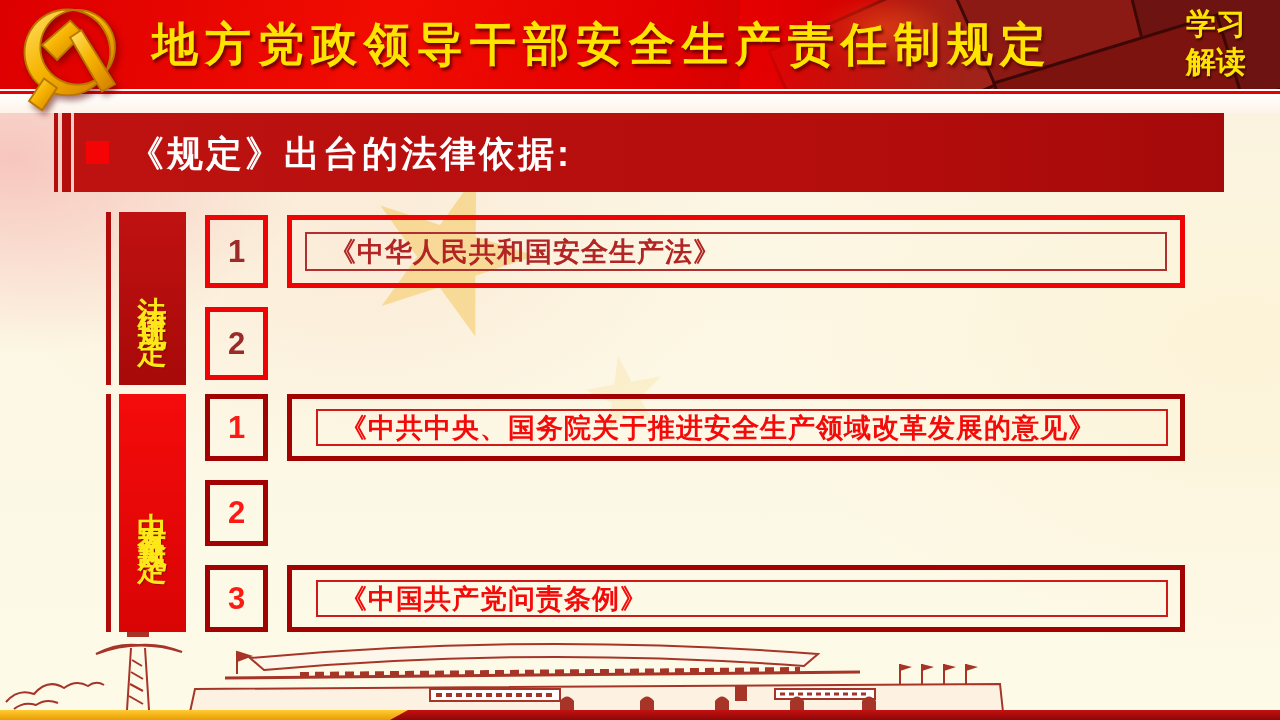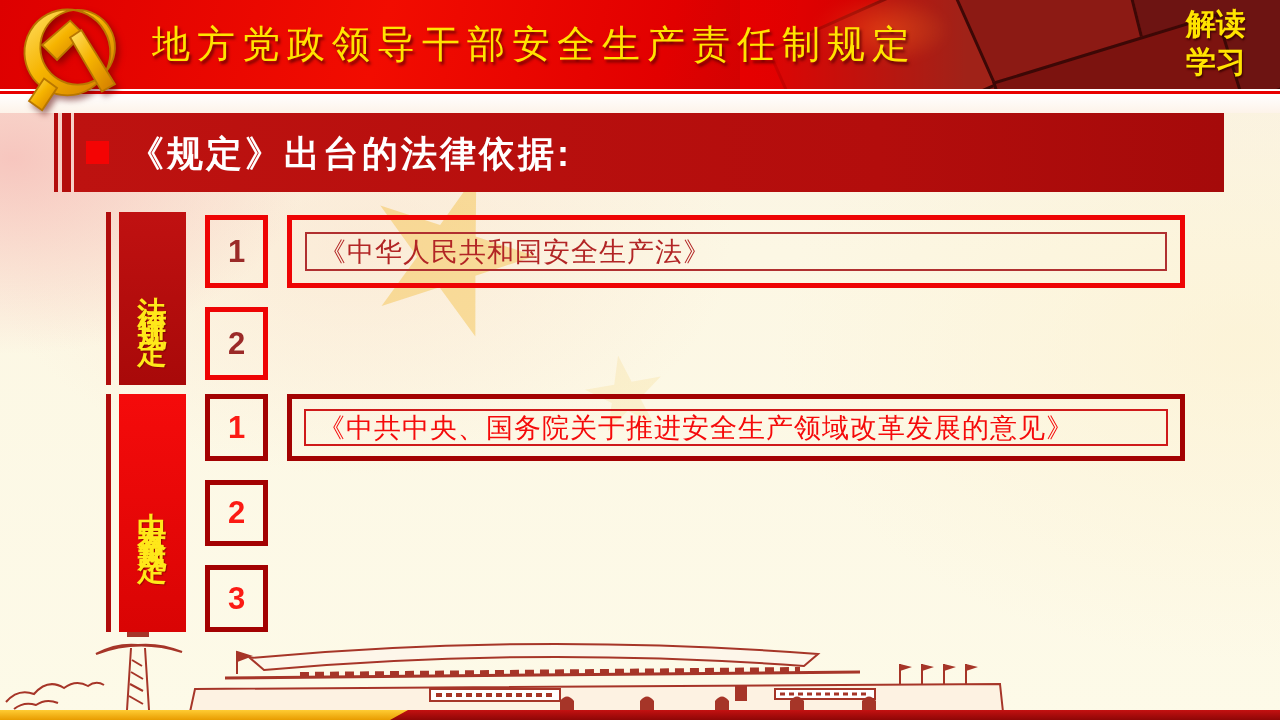--- a/index.html
+++ b/index.html
@@ -23,21 +23,21 @@
   .collage{position:absolute;left:740px;top:0;right:0;bottom:0;overflow:hidden;}
   .collage .c1,.collage .c2,.collage .c3,.collage .c4{position:absolute;border:3px solid #3c0806;}
   .collage .c1{right:-50px;top:-40px;width:260px;height:150px;background:#6d1412;transform:rotate(-20deg);}
   .collage .c2{right:140px;top:-30px;width:210px;height:130px;background:#8c1a14;transform:rotate(-14deg);}
   .collage .c3{right:300px;top:5px;width:190px;height:120px;background:#a02218;transform:rotate(-24deg);}
   .collage .c4{right:40px;top:45px;width:230px;height:110px;background:#7c130f;transform:rotate(-17deg);}
   .collage .glow{position:absolute;right:330px;top:-5px;width:140px;height:70px;border:0;
     background:radial-gradient(closest-side,#e06a20,rgba(224,106,32,0));filter:blur(4px);opacity:.8;}
   .collage .fade{position:absolute;inset:0;background:linear-gradient(90deg,#e60000 0%,rgba(230,0,0,0) 42%);}
   .banner-title{position:absolute;left:152px;top:0;height:89px;display:flex;align-items:center;z-index:7;
-    font-family:"Liberation Serif","DejaVu Serif",serif;font-weight:normal;font-size:38px;letter-spacing:7px;
+    font-family:"Liberation Serif","DejaVu Serif",serif;font-weight:bold;font-size:46px;letter-spacing:7px;
     color:#ffe400;text-shadow:2px 3px 3px rgba(90,0,0,.85);white-space:nowrap;}
   .badge{position:absolute;right:14px;top:5px;width:100px;z-index:8;text-align:center;
     font-weight:bold;font-size:30px;line-height:38px;color:#ffe400;text-shadow:1px 2px 2px rgba(60,0,0,.9);}
   
   .emblem{position:absolute;left:8px;top:2px;width:128px;height:112px;z-index:9;
     filter:drop-shadow(3px 4px 3px rgba(90,0,0,.55));}
   
   .sep-hairline{position:absolute;left:0;top:89px;width:1280px;height:2px;background:#fff;z-index:6;}
   .sep-redline{position:absolute;left:0;top:91px;width:1280px;height:3px;background:#e80000;z-index:6;}
   .sep-strip{position:absolute;left:0;top:94px;width:1280px;height:19px;z-index:5;
@@ -56,29 +56,29 @@
   .vbar.g2{left:106px;top:394px;height:238px;}
   .vlabel{position:absolute;left:119px;width:67px;z-index:2;display:flex;align-items:center;justify-content:center;
     writing-mode:vertical-rl;text-orientation:upright;font-weight:bold;font-size:29px;color:#ffe81a;
     text-shadow:1px 1px 1px rgba(90,0,0,.5);}
   .vlabel.g1{top:212px;height:173px;background:linear-gradient(180deg,#c01111,#a80909);letter-spacing:13px;}
   .vlabel.g2{top:394px;height:238px;background:linear-gradient(180deg,#f50b0b,#d90404);letter-spacing:8px;}
   .numbox{position:absolute;left:205px;width:63px;z-index:2;box-sizing:border-box;
     display:flex;align-items:center;justify-content:center;font-size:31px;font-weight:bold;background:transparent;}
   .row{position:absolute;left:287px;width:898px;z-index:2;box-sizing:border-box;background:transparent;}
   .row .inner{position:absolute;display:flex;align-items:center;box-sizing:border-box;
-    font-weight:normal;font-size:27px;letter-spacing:1px;padding-left:12px;white-space:nowrap;}
+    font-weight:bold;font-size:27px;letter-spacing:1px;padding-left:22px;white-space:nowrap;}
   
   .g1 .numbox,.numbox.s1{border:5px solid #ee0404;color:#9b2a28;}
   .row.s1{border:5px solid #ee0404;}
   .row.s1 .inner{inset:12px 13px;border:2px solid #b03030;color:#b22525;}
   
   .numbox.s2{border:5px solid #a30202;color:#fb1b14;}
   .row.s2{border:5px solid #a30202;}
-  .row.s2 .inner{inset:10px 12px;border:2px solid #cf1a1a;color:#f50a0a;}
+  .row.s2 .inner{inset:10px 12px;border:2px solid #cf1a1a;color:#f50a0a;margin-left:12px;}
   
   .y1{top:215px;height:73px;} .y2{top:307px;height:73px;}
   .y3{top:394px;height:67px;} .y4{top:480px;height:66px;} .y5{top:565px;height:67px;}
   
   .tiananmen{position:absolute;left:0;top:612px;width:1010px;height:102px;z-index:1;}
   .footer-bar-red{position:absolute;left:0;bottom:0;width:1280px;height:10px;z-index:3;
     background:linear-gradient(180deg,#c41111,#8e0606);}
   .footer-bar-gold{position:absolute;left:0;bottom:0;width:412px;height:10px;z-index:4;
     background:linear-gradient(180deg,#ffcc33,#e89c00);
     clip-path:polygon(0 0,408px 0,390px 100%,0 100%);}
@@ -96,22 +96,22 @@
       <div class="c1"></div>
         <div class="c2"></div>
         <div class="c3"></div>
         <div class="c4"></div>
       <div class="glow"></div>
         <div class="fade"></div>
     </div>
   </div>
   <div class="banner-title">地方党政领导干部安全生产责任制规定</div>
   <div class="badge">
+    <div>学习</div>
     <div>解读</div>
-    <div>学习</div>
   </div>
 
   <svg class="emblem" viewBox="0 0 120 120" aria-hidden="true">
     <defs>
       <linearGradient id="gold" x1="0" y1="0" x2="1" y2="1">
         <stop offset="0" stop-color="#ffe066"></stop>
           <stop offset="0.45" stop-color="#f6b400"></stop>
           <stop offset="1" stop-color="#d07800"></stop>
       </linearGradient>
     </defs>
@@ -148,20 +148,23 @@
   <div class="vlabel g2">中央有关规定</div>
 
   <div class="numbox s2 y3">1</div>
   <div class="row s2 y3">
     <div class="inner">《中共中央、国务院关于推进安全生产领域改革发展的意见》</div>
   </div>
 
   <div class="numbox s2 y4">2</div>
 
   <div class="numbox s2 y5">3</div>
+  <div class="row s2 y5">
+    <div class="inner">《中国共产党问责条例》</div>
+  </div>
 
   <svg class="tiananmen" viewBox="0 0 1010 102" aria-hidden="true">
     <g stroke="#a63528" stroke-width="2" fill="none">
 
       <path d="M6,90 q12,-14 28,-8 q14,-16 30,-6 q12,-9 24,-2 q8,-6 16,-1"></path>
       <path d="M14,97 q10,-8 22,-4 q10,-7 22,-2"></path>
 
       <ellipse cx="138" cy="13" rx="9" ry="7" fill="#a63528"></ellipse>
       <rect x="127" y="20" width="22" height="5" fill="#a63528" stroke="none"></rect>
       <path d="M96,42 Q138,26 182,40 Q160,31 138,33 Q116,31 96,42 Z" fill="#b4473a"></path>

